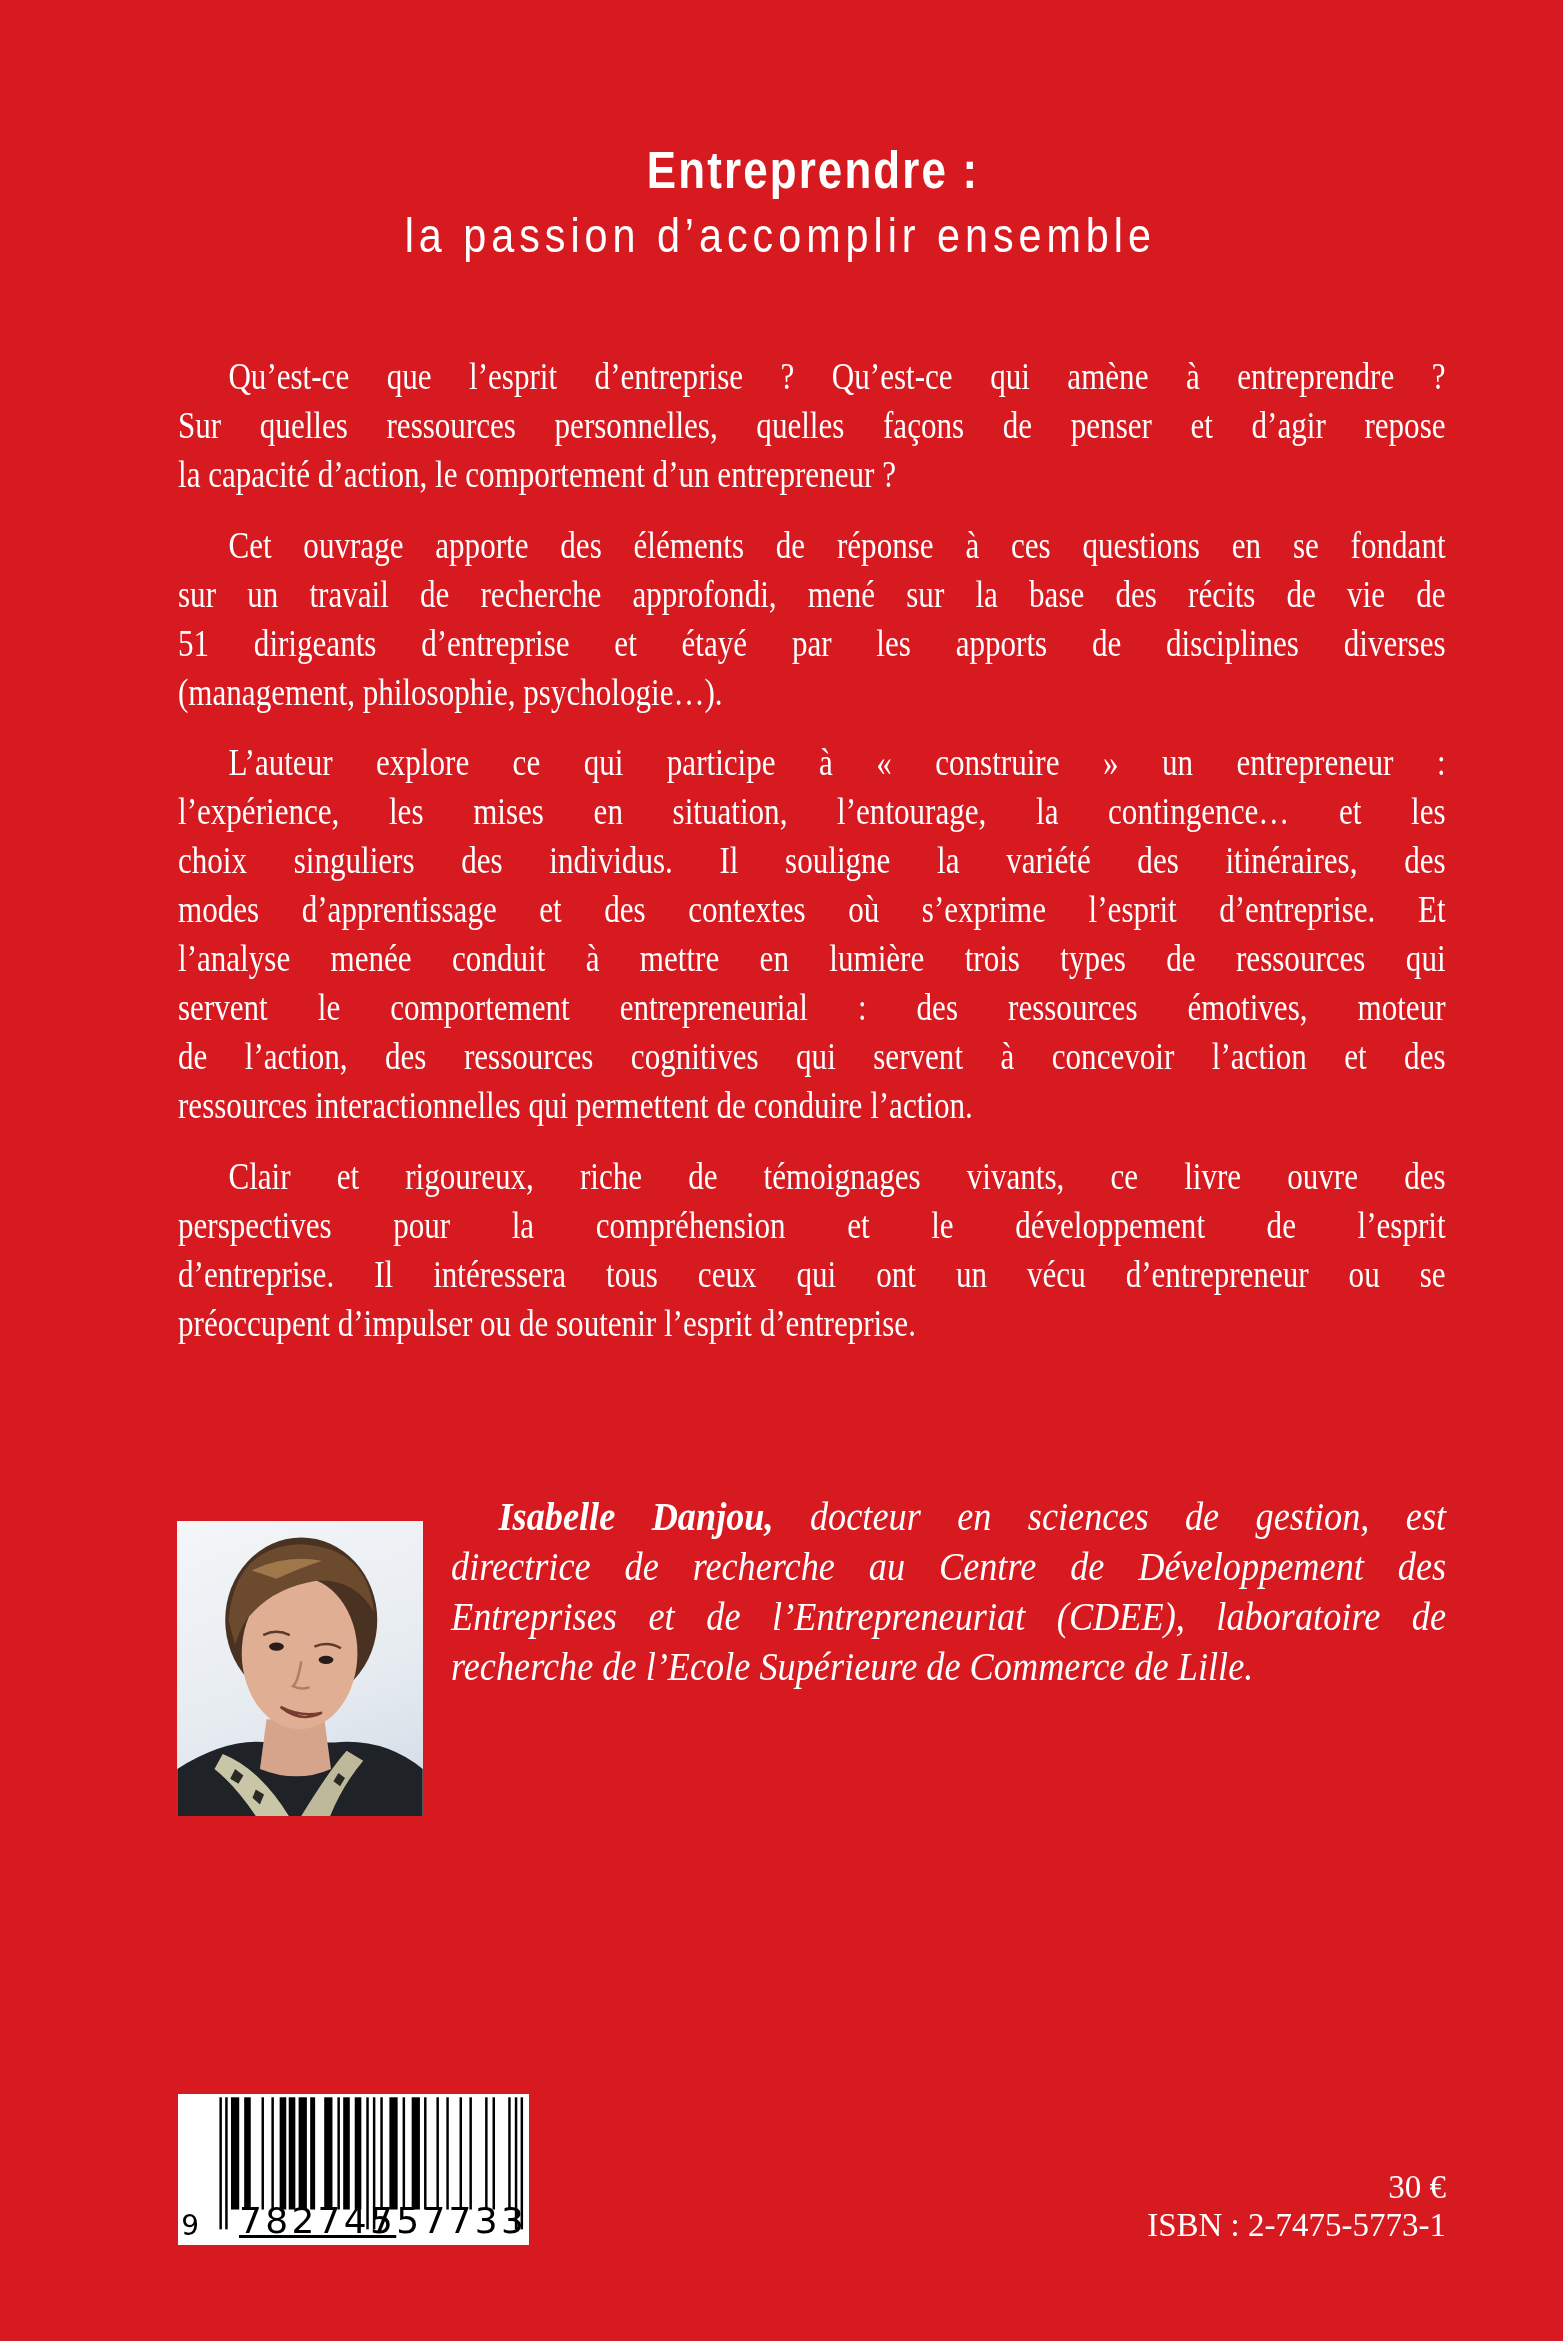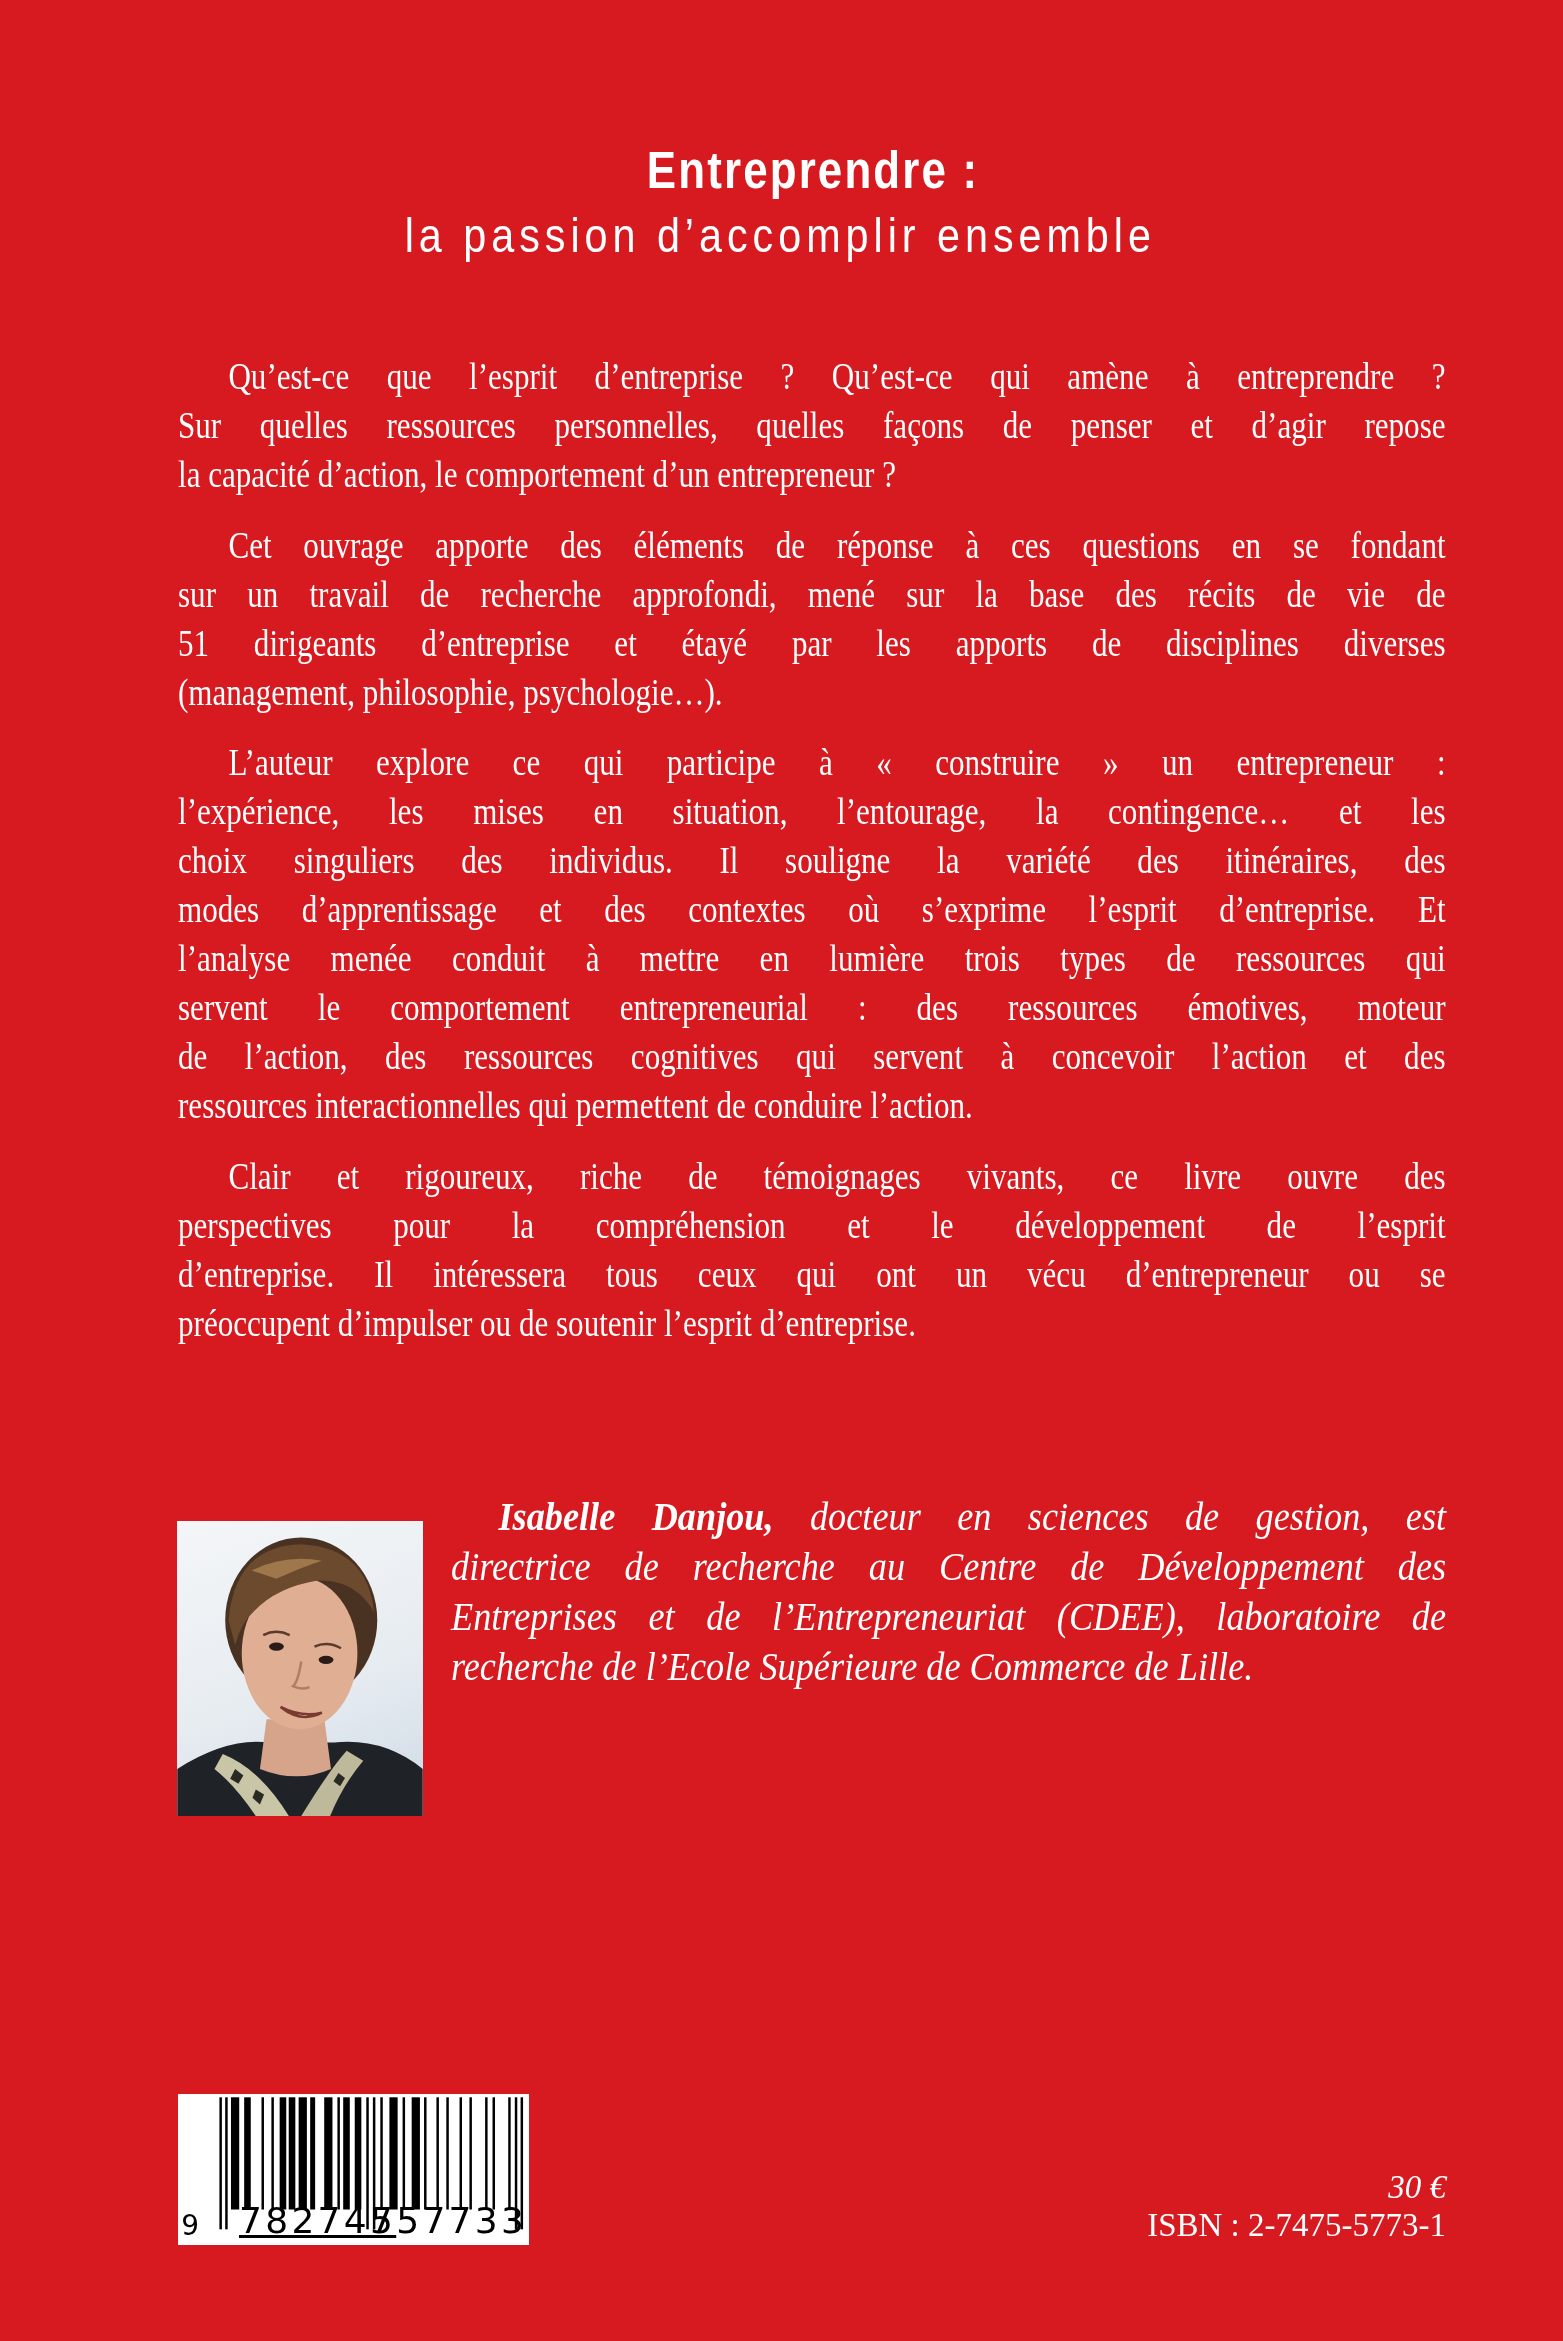--- a/index.html
+++ b/index.html
@@ -70,21 +70,21 @@
     position: absolute; left: 0; top: 106px; width: 351px; height: 41px;
     font-family: "DejaVu Sans", sans-serif; color: #000;
     font-size: 36px; line-height: 41px;
   }
   .bd-first { position: absolute; left: 3.3px; font-size: 28px; top: 5px; }
   .bd-left { position: absolute; left: 61px; letter-spacing: 3.3px; text-decoration: underline; }
   .bd-right { position: absolute; left: 192px; letter-spacing: 3.3px; }
 
   .price {
     position: absolute; right: 118px; top: 2167px;
-    font-size: 33px; line-height: 40px;  font-style: italic;
+    font-size: 33px; line-height: 40px; 
   }
   .isbn {
     position: absolute; right: 118px; top: 2205px;
     font-size: 33px; line-height: 40px; text-align: right;
   }
 </style>
 </head>
 <body>
 
 <div class="cover">

